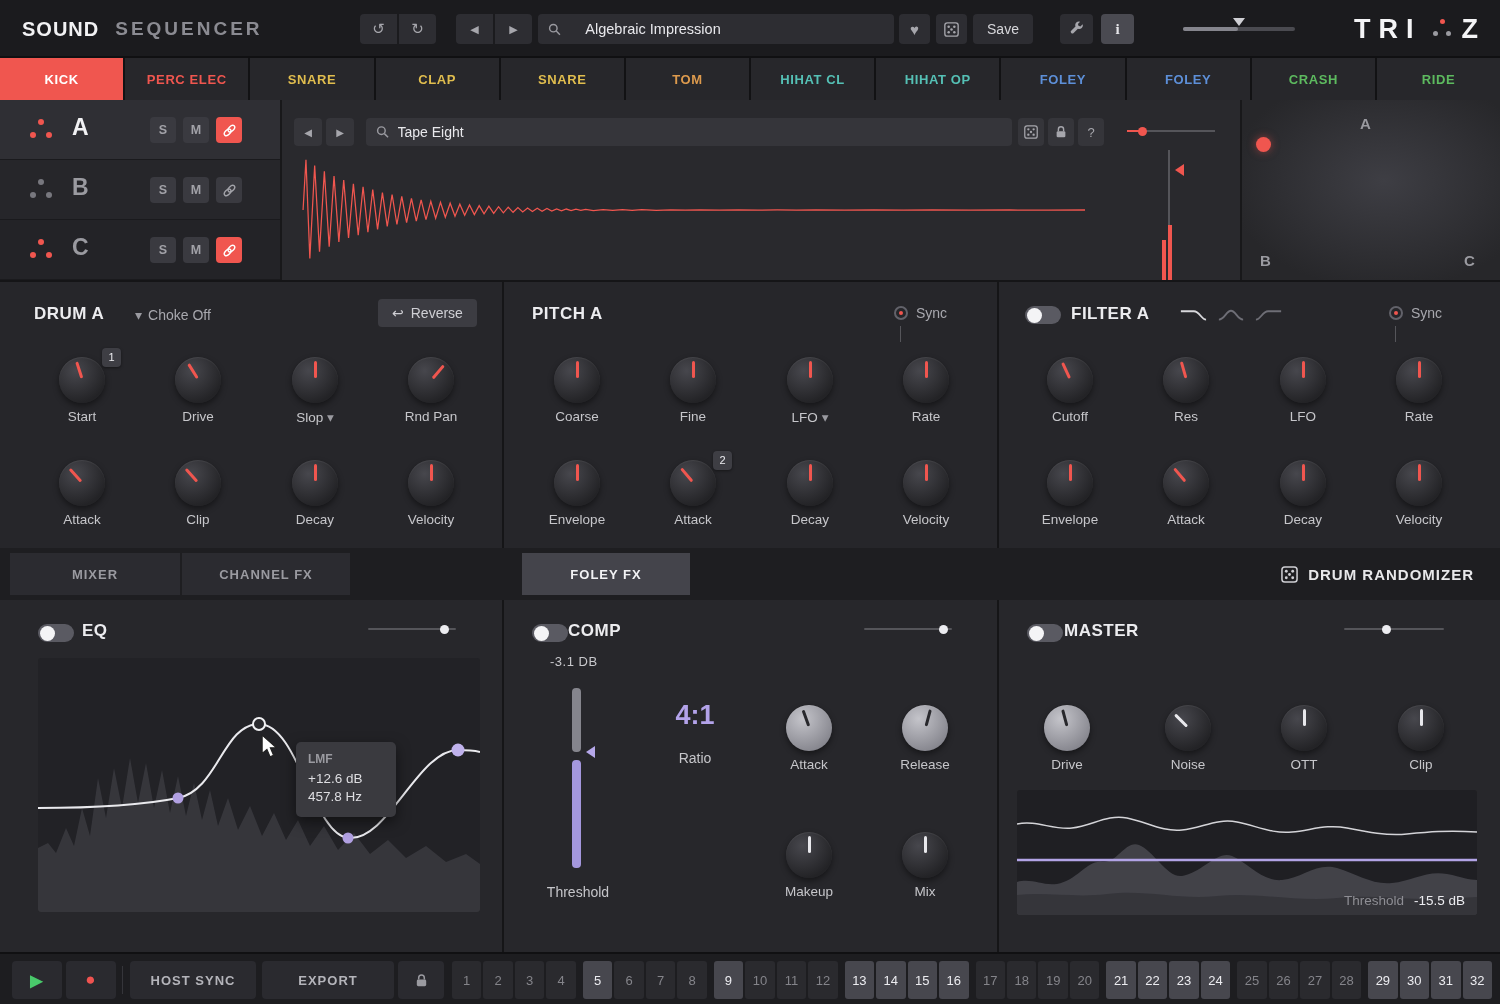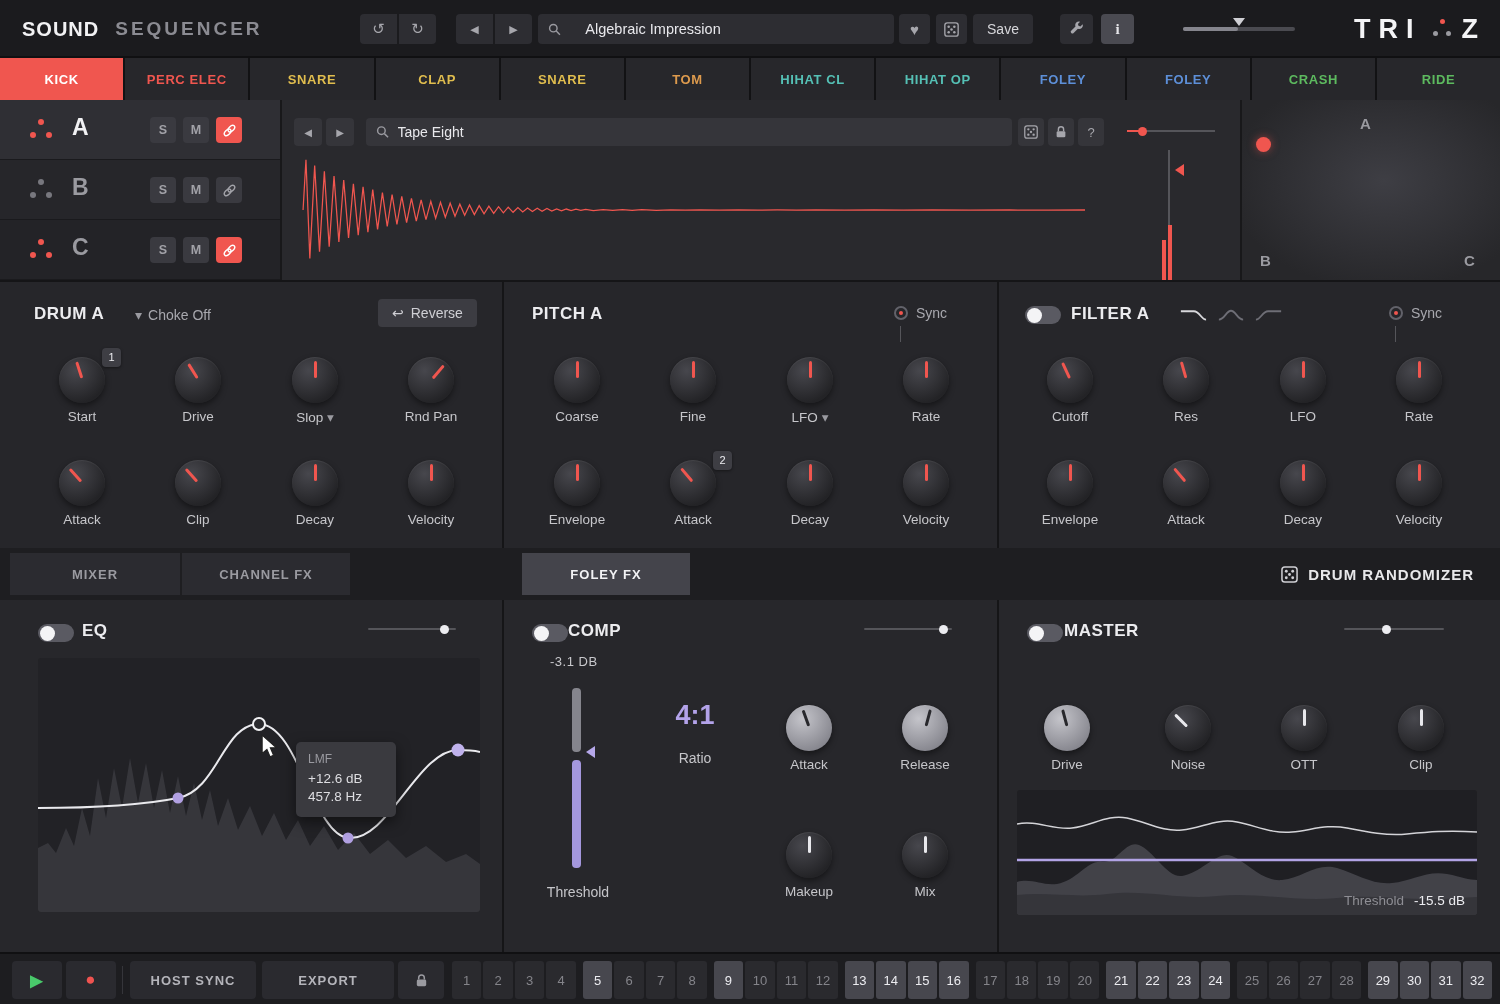--- a/index.html
+++ b/index.html
@@ -99,21 +99,21 @@
   
   #fxpanels { position:absolute; left:0; top:600px; width:1500px; height:352px; background:#27272b; }
   .fpanel { position:absolute; top:0; height:352px; }
   #f-eq { left:0; width:502px; }
   #f-comp { left:502px; width:495px; border-left:2px solid #151517; }
   #f-master { left:997px; width:503px; border-left:2px solid #151517; }
   .mini { position:absolute; height:2px; background:#55555a; border-radius:1px; }
   .mini .dot { position:absolute; top:-3.5px; width:9px; height:9px; border-radius:50%; background:#ececf0; }
   #eq-display { position:absolute; left:38px; top:58px; width:442px; height:254px; background:#222226; border-radius:3px; overflow:hidden; }
   #eq-tooltip { position:absolute; left:258px; top:84px; width:100px; background:#3a3a3f; border-radius:5px; padding:10px 12px; box-shadow:0 5px 14px rgba(0,0,0,.5); }
-  #eq-tooltip .band { font-size:12px; color:#9a9aa0; margin-bottom:5px; }
+  #eq-tooltip .band { font-size:12px; color:#9a9aa0; margin-bottom:5px;font-weight:bold; }
   #eq-tooltip .val { font-size:13.5px; color:#dedee2; margin-bottom:3px; }
   #cursor { position:absolute; left:222px; top:76px; }
   .grtext { position:absolute; font-size:13px; letter-spacing:.5px; color:#c8c8cc; }
   #comp-fader { position:absolute; left:54px; top:88px; width:44px; height:180px; }
   #comp-fader .trk-top { position:absolute; left:14px; top:0; width:9px; height:64px; border-radius:4px; background:#85858d; }
   #comp-fader .trk-bot { position:absolute; left:14px; top:72px; width:9px; height:108px; border-radius:4px; background:#a497dd; }
   #comp-fader .tri { position:absolute; left:28px; top:58px; width:0; height:0; border-top:6px solid transparent; border-bottom:6px solid transparent; border-right:9px solid #b6a8ea; }
   .biglabel { position:absolute; font-size:14px; color:#c6c6ca; text-align:center; }
   #ratio-val { position:absolute; left:145px; top:100px; width:92px; text-align:center; font-size:27px; font-weight:700; color:#b3a3ea; }
   #scope { position:absolute; left:18px; top:190px; width:460px; height:125px; background:#1f1f23; border-radius:3px; overflow:hidden; }

